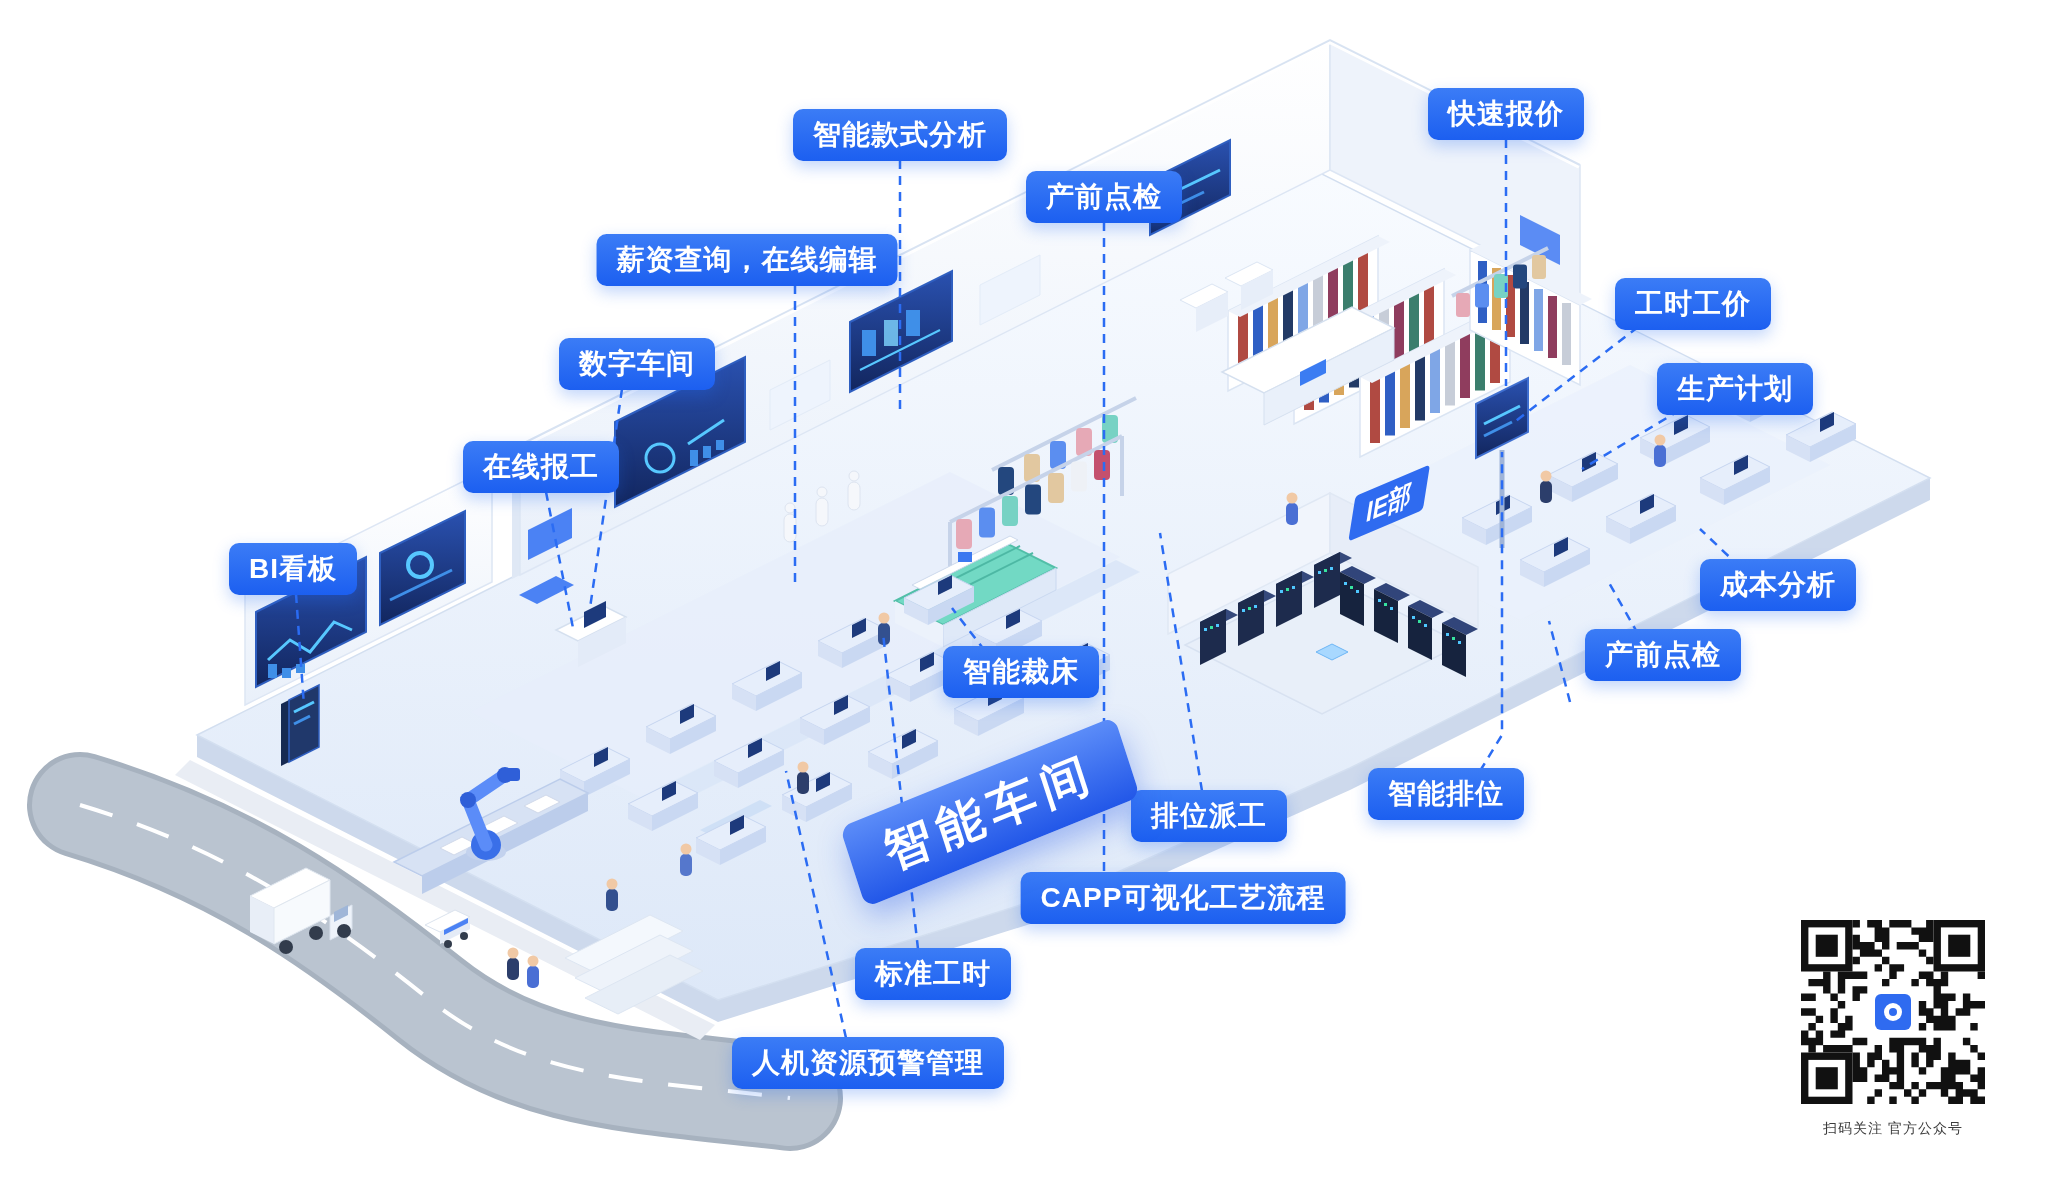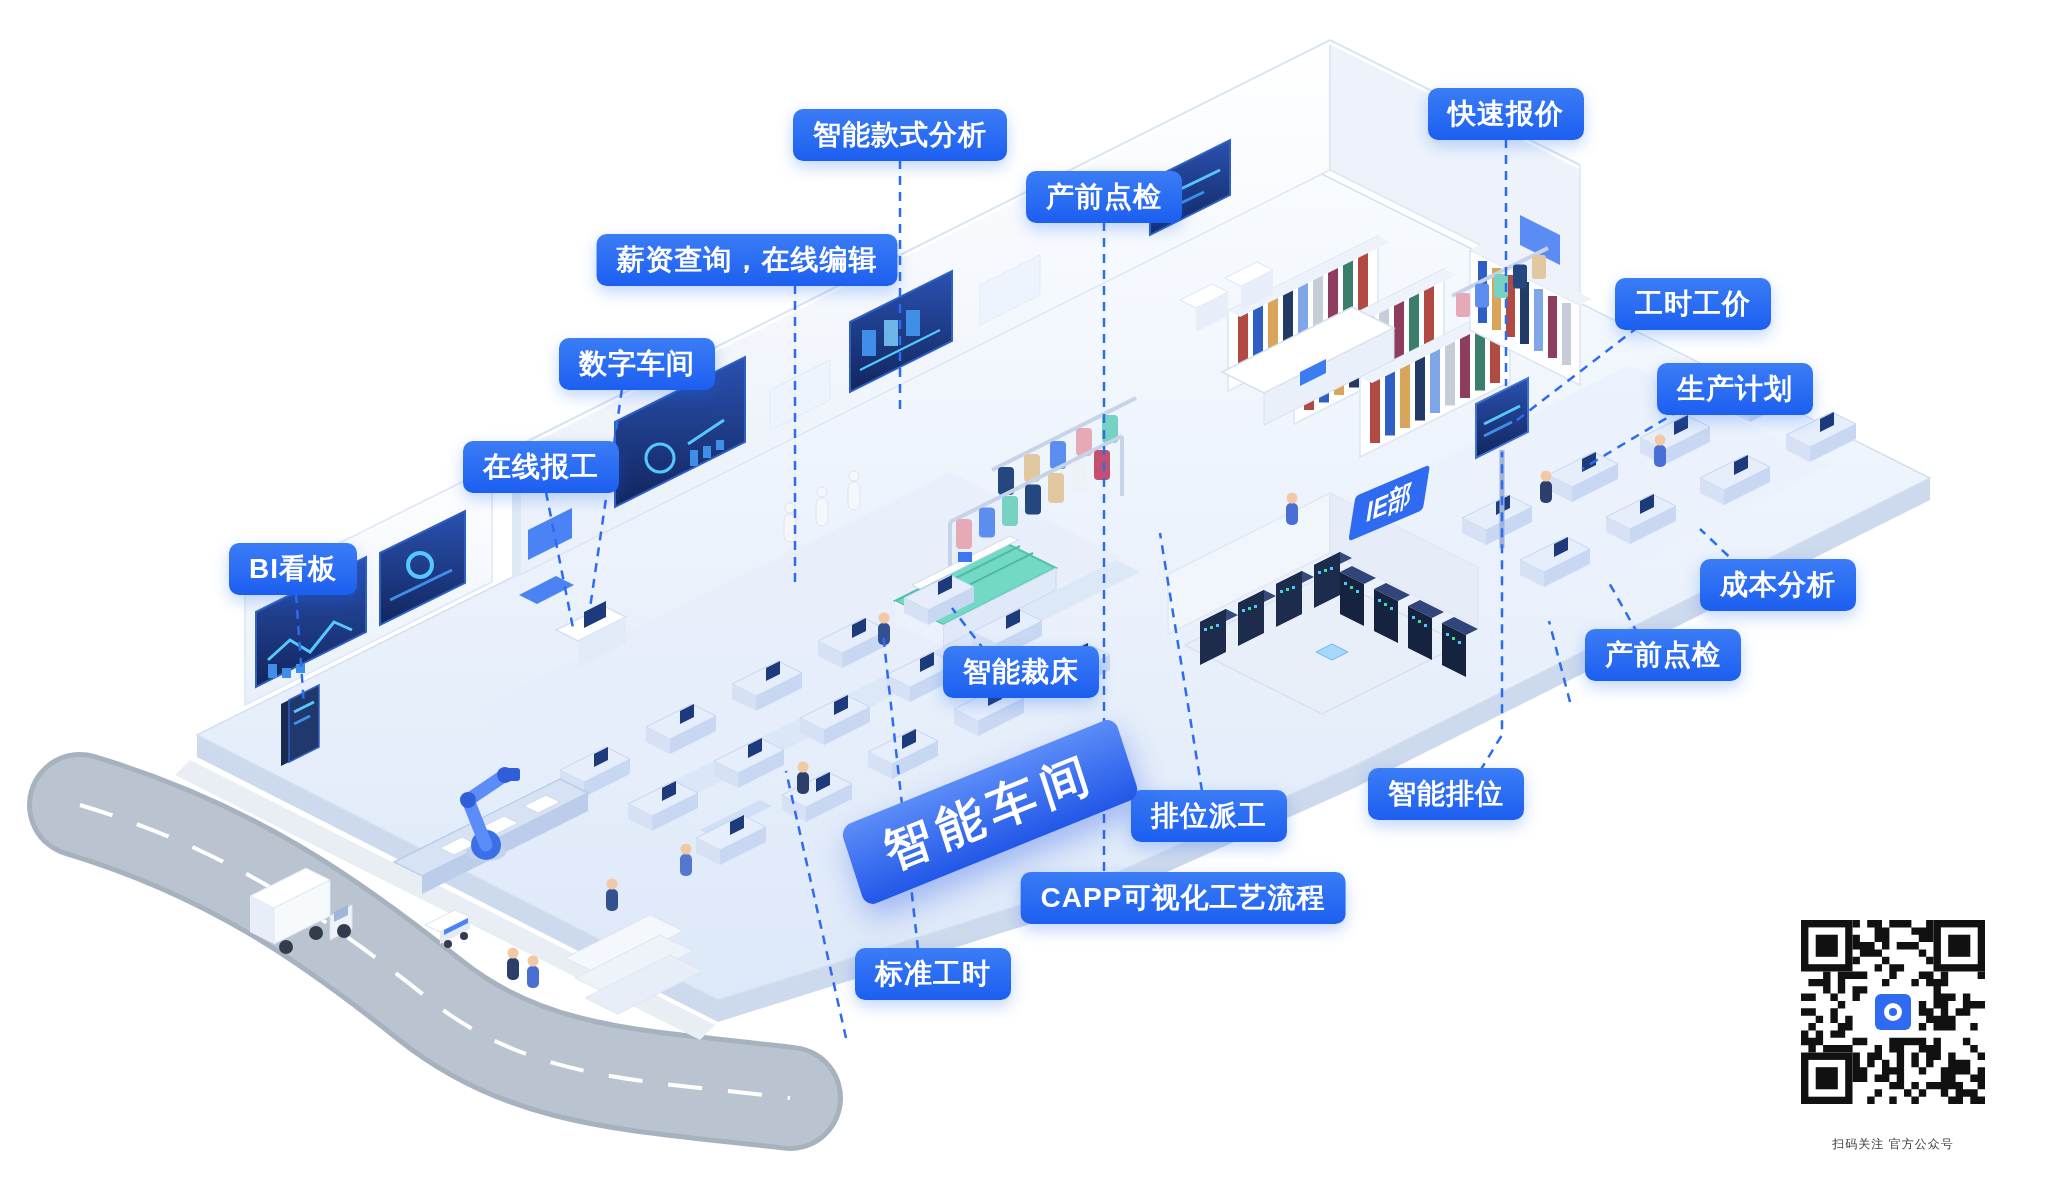--- a/index.html
+++ b/index.html
@@ -22,21 +22,21 @@
     padding:18px 36px;border-radius:12px;white-space:nowrap;
     box-shadow:0 14px 30px rgba(34,87,232,.35);
   }
   .floor-tag{
     position:absolute;left:1389px;top:503px;
     transform:translate(-50%,-50%) rotate(-23deg) skewX(-32deg);
     background:#2f6bf0;color:#fff;font-size:25px;font-weight:bold;line-height:1;
     padding:7px 16px;border-radius:4px;white-space:nowrap;
   }
   .qr-wrap{position:absolute;left:1801px;top:920px;width:184px;text-align:center;}
-  .qr-caption{margin-top:28px;font-size:12px;color:#3c3c3c;letter-spacing:1px;white-space:nowrap;}
+  .qr-caption{margin-top:12px;font-size:14px;color:#3c3c3c;letter-spacing:1px;white-space:nowrap;}
 </style>
 </head>
 <body>
 
 <div class="stage">
 
 <svg class="scene" viewBox="0 0 2061 1185">
   <defs>
     <linearGradient id="gFloor" x1="0" y1="0" x2="0" y2="1">
       <stop offset="0" stop-color="#f8fbff"></stop>
@@ -384,20 +384,21 @@
 <div class="callout" style="left:1506px;top:114px">快速报价</div>
 <div class="callout" style="left:1693px;top:304px">工时工价</div>
 <div class="callout" style="left:1735px;top:389px">生产计划</div>
 <div class="callout" style="left:1778px;top:585px">成本分析</div>
 <div class="callout" style="left:1663px;top:655px">产前点检</div>
 <div class="callout" style="left:1446px;top:794px">智能排位</div>
 <div class="callout" style="left:1209px;top:816px">排位派工</div>
 <div class="callout" style="left:1183px;top:898px">CAPP可视化工艺流程</div>
 <div class="callout" style="left:1021px;top:672px">智能裁床</div>
 <div class="callout" style="left:933px;top:974px">标准工时</div>
+<div class="callout" style="left:868px;top:1063px">人机资源预警管理</div>
 
 <div class="banner">智能车间</div>
 <div class="floor-tag">IE部</div>
 
 <div class="qr-wrap">
   <svg id="qr-code" width="184" height="184" viewBox="0 0 184 184">
     <rect width="184" height="184" fill="#ffffff"></rect>
     <path id="qr-modules" fill="#111111" d="M51.5 0.0h7.4v7.4h-7.4zM66.2 0.0h7.4v7.4h-7.4zM73.6 0.0h7.4v7.4h-7.4zM88.3 0.0h7.4v7.4h-7.4zM95.7 0.0h7.4v7.4h-7.4zM103.0 0.0h7.4v7.4h-7.4zM125.1 0.0h7.4v7.4h-7.4zM73.6 7.4h7.4v7.4h-7.4zM81.0 7.4h7.4v7.4h-7.4zM110.4 7.4h7.4v7.4h-7.4zM117.8 7.4h7.4v7.4h-7.4zM125.1 7.4h7.4v7.4h-7.4zM51.5 14.7h7.4v7.4h-7.4zM73.6 14.7h7.4v7.4h-7.4zM81.0 14.7h7.4v7.4h-7.4zM117.8 14.7h7.4v7.4h-7.4zM125.1 14.7h7.4v7.4h-7.4zM51.5 22.1h7.4v7.4h-7.4zM58.9 22.1h7.4v7.4h-7.4zM66.2 22.1h7.4v7.4h-7.4zM81.0 22.1h7.4v7.4h-7.4zM95.7 22.1h7.4v7.4h-7.4zM103.0 22.1h7.4v7.4h-7.4zM110.4 22.1h7.4v7.4h-7.4zM58.9 29.4h7.4v7.4h-7.4zM66.2 29.4h7.4v7.4h-7.4zM73.6 29.4h7.4v7.4h-7.4zM117.8 29.4h7.4v7.4h-7.4zM51.5 36.8h7.4v7.4h-7.4zM81.0 36.8h7.4v7.4h-7.4zM125.1 36.8h7.4v7.4h-7.4zM73.6 44.2h7.4v7.4h-7.4zM88.3 44.2h7.4v7.4h-7.4zM95.7 44.2h7.4v7.4h-7.4zM22.1 51.5h7.4v7.4h-7.4zM36.8 51.5h7.4v7.4h-7.4zM44.2 51.5h7.4v7.4h-7.4zM51.5 51.5h7.4v7.4h-7.4zM58.9 51.5h7.4v7.4h-7.4zM88.3 51.5h7.4v7.4h-7.4zM117.8 51.5h7.4v7.4h-7.4zM125.1 51.5h7.4v7.4h-7.4zM139.8 51.5h7.4v7.4h-7.4zM176.6 51.5h7.4v7.4h-7.4zM7.4 58.9h7.4v7.4h-7.4zM14.7 58.9h7.4v7.4h-7.4zM22.1 58.9h7.4v7.4h-7.4zM36.8 58.9h7.4v7.4h-7.4zM81.0 58.9h7.4v7.4h-7.4zM110.4 58.9h7.4v7.4h-7.4zM125.1 58.9h7.4v7.4h-7.4zM132.5 58.9h7.4v7.4h-7.4zM139.8 58.9h7.4v7.4h-7.4zM22.1 66.2h7.4v7.4h-7.4zM36.8 66.2h7.4v7.4h-7.4zM51.5 66.2h7.4v7.4h-7.4zM58.9 66.2h7.4v7.4h-7.4zM132.5 66.2h7.4v7.4h-7.4zM0.0 73.6h7.4v7.4h-7.4zM7.4 73.6h7.4v7.4h-7.4zM29.4 73.6h7.4v7.4h-7.4zM51.5 73.6h7.4v7.4h-7.4zM132.5 73.6h7.4v7.4h-7.4zM139.8 73.6h7.4v7.4h-7.4zM147.2 73.6h7.4v7.4h-7.4zM161.9 73.6h7.4v7.4h-7.4zM36.8 81.0h7.4v7.4h-7.4zM117.8 81.0h7.4v7.4h-7.4zM132.5 81.0h7.4v7.4h-7.4zM139.8 81.0h7.4v7.4h-7.4zM161.9 81.0h7.4v7.4h-7.4zM169.3 81.0h7.4v7.4h-7.4zM176.6 81.0h7.4v7.4h-7.4zM0.0 88.3h7.4v7.4h-7.4zM7.4 88.3h7.4v7.4h-7.4zM29.4 88.3h7.4v7.4h-7.4zM117.8 88.3h7.4v7.4h-7.4zM125.1 88.3h7.4v7.4h-7.4zM139.8 88.3h7.4v7.4h-7.4zM154.6 88.3h7.4v7.4h-7.4zM161.9 88.3h7.4v7.4h-7.4zM14.7 95.7h7.4v7.4h-7.4zM29.4 95.7h7.4v7.4h-7.4zM44.2 95.7h7.4v7.4h-7.4zM125.1 95.7h7.4v7.4h-7.4zM132.5 95.7h7.4v7.4h-7.4zM139.8 95.7h7.4v7.4h-7.4zM147.2 95.7h7.4v7.4h-7.4zM7.4 103.0h7.4v7.4h-7.4zM36.8 103.0h7.4v7.4h-7.4zM44.2 103.0h7.4v7.4h-7.4zM117.8 103.0h7.4v7.4h-7.4zM132.5 103.0h7.4v7.4h-7.4zM139.8 103.0h7.4v7.4h-7.4zM147.2 103.0h7.4v7.4h-7.4zM169.3 103.0h7.4v7.4h-7.4zM0.0 110.4h7.4v7.4h-7.4zM14.7 110.4h7.4v7.4h-7.4zM29.4 110.4h7.4v7.4h-7.4zM36.8 110.4h7.4v7.4h-7.4zM0.0 117.8h7.4v7.4h-7.4zM7.4 117.8h7.4v7.4h-7.4zM14.7 117.8h7.4v7.4h-7.4zM51.5 117.8h7.4v7.4h-7.4zM58.9 117.8h7.4v7.4h-7.4zM88.3 117.8h7.4v7.4h-7.4zM95.7 117.8h7.4v7.4h-7.4zM103.0 117.8h7.4v7.4h-7.4zM110.4 117.8h7.4v7.4h-7.4zM117.8 117.8h7.4v7.4h-7.4zM132.5 117.8h7.4v7.4h-7.4zM161.9 117.8h7.4v7.4h-7.4zM7.4 125.1h7.4v7.4h-7.4zM22.1 125.1h7.4v7.4h-7.4zM29.4 125.1h7.4v7.4h-7.4zM36.8 125.1h7.4v7.4h-7.4zM44.2 125.1h7.4v7.4h-7.4zM73.6 125.1h7.4v7.4h-7.4zM88.3 125.1h7.4v7.4h-7.4zM95.7 125.1h7.4v7.4h-7.4zM117.8 125.1h7.4v7.4h-7.4zM125.1 125.1h7.4v7.4h-7.4zM132.5 125.1h7.4v7.4h-7.4zM169.3 125.1h7.4v7.4h-7.4zM51.5 132.5h7.4v7.4h-7.4zM66.2 132.5h7.4v7.4h-7.4zM73.6 132.5h7.4v7.4h-7.4zM95.7 132.5h7.4v7.4h-7.4zM110.4 132.5h7.4v7.4h-7.4zM125.1 132.5h7.4v7.4h-7.4zM132.5 132.5h7.4v7.4h-7.4zM147.2 132.5h7.4v7.4h-7.4zM176.6 132.5h7.4v7.4h-7.4zM51.5 139.8h7.4v7.4h-7.4zM66.2 139.8h7.4v7.4h-7.4zM81.0 139.8h7.4v7.4h-7.4zM95.7 139.8h7.4v7.4h-7.4zM110.4 139.8h7.4v7.4h-7.4zM125.1 139.8h7.4v7.4h-7.4zM147.2 139.8h7.4v7.4h-7.4zM154.6 139.8h7.4v7.4h-7.4zM161.9 139.8h7.4v7.4h-7.4zM51.5 147.2h7.4v7.4h-7.4zM58.9 147.2h7.4v7.4h-7.4zM81.0 147.2h7.4v7.4h-7.4zM88.3 147.2h7.4v7.4h-7.4zM95.7 147.2h7.4v7.4h-7.4zM117.8 147.2h7.4v7.4h-7.4zM139.8 147.2h7.4v7.4h-7.4zM147.2 147.2h7.4v7.4h-7.4zM154.6 147.2h7.4v7.4h-7.4zM161.9 147.2h7.4v7.4h-7.4zM176.6 147.2h7.4v7.4h-7.4zM51.5 154.6h7.4v7.4h-7.4zM58.9 154.6h7.4v7.4h-7.4zM73.6 154.6h7.4v7.4h-7.4zM81.0 154.6h7.4v7.4h-7.4zM95.7 154.6h7.4v7.4h-7.4zM139.8 154.6h7.4v7.4h-7.4zM147.2 154.6h7.4v7.4h-7.4zM169.3 154.6h7.4v7.4h-7.4zM176.6 154.6h7.4v7.4h-7.4zM88.3 161.9h7.4v7.4h-7.4zM95.7 161.9h7.4v7.4h-7.4zM110.4 161.9h7.4v7.4h-7.4zM125.1 161.9h7.4v7.4h-7.4zM132.5 161.9h7.4v7.4h-7.4zM139.8 161.9h7.4v7.4h-7.4zM147.2 161.9h7.4v7.4h-7.4zM154.6 161.9h7.4v7.4h-7.4zM176.6 161.9h7.4v7.4h-7.4zM73.6 169.3h7.4v7.4h-7.4zM103.0 169.3h7.4v7.4h-7.4zM117.8 169.3h7.4v7.4h-7.4zM139.8 169.3h7.4v7.4h-7.4zM154.6 169.3h7.4v7.4h-7.4zM161.9 169.3h7.4v7.4h-7.4zM169.3 169.3h7.4v7.4h-7.4zM66.2 176.6h7.4v7.4h-7.4zM88.3 176.6h7.4v7.4h-7.4zM110.4 176.6h7.4v7.4h-7.4zM147.2 176.6h7.4v7.4h-7.4zM154.6 176.6h7.4v7.4h-7.4zM169.3 176.6h7.4v7.4h-7.4zM176.6 176.6h7.4v7.4h-7.4z"></path>
 
     <g fill="#111111">

